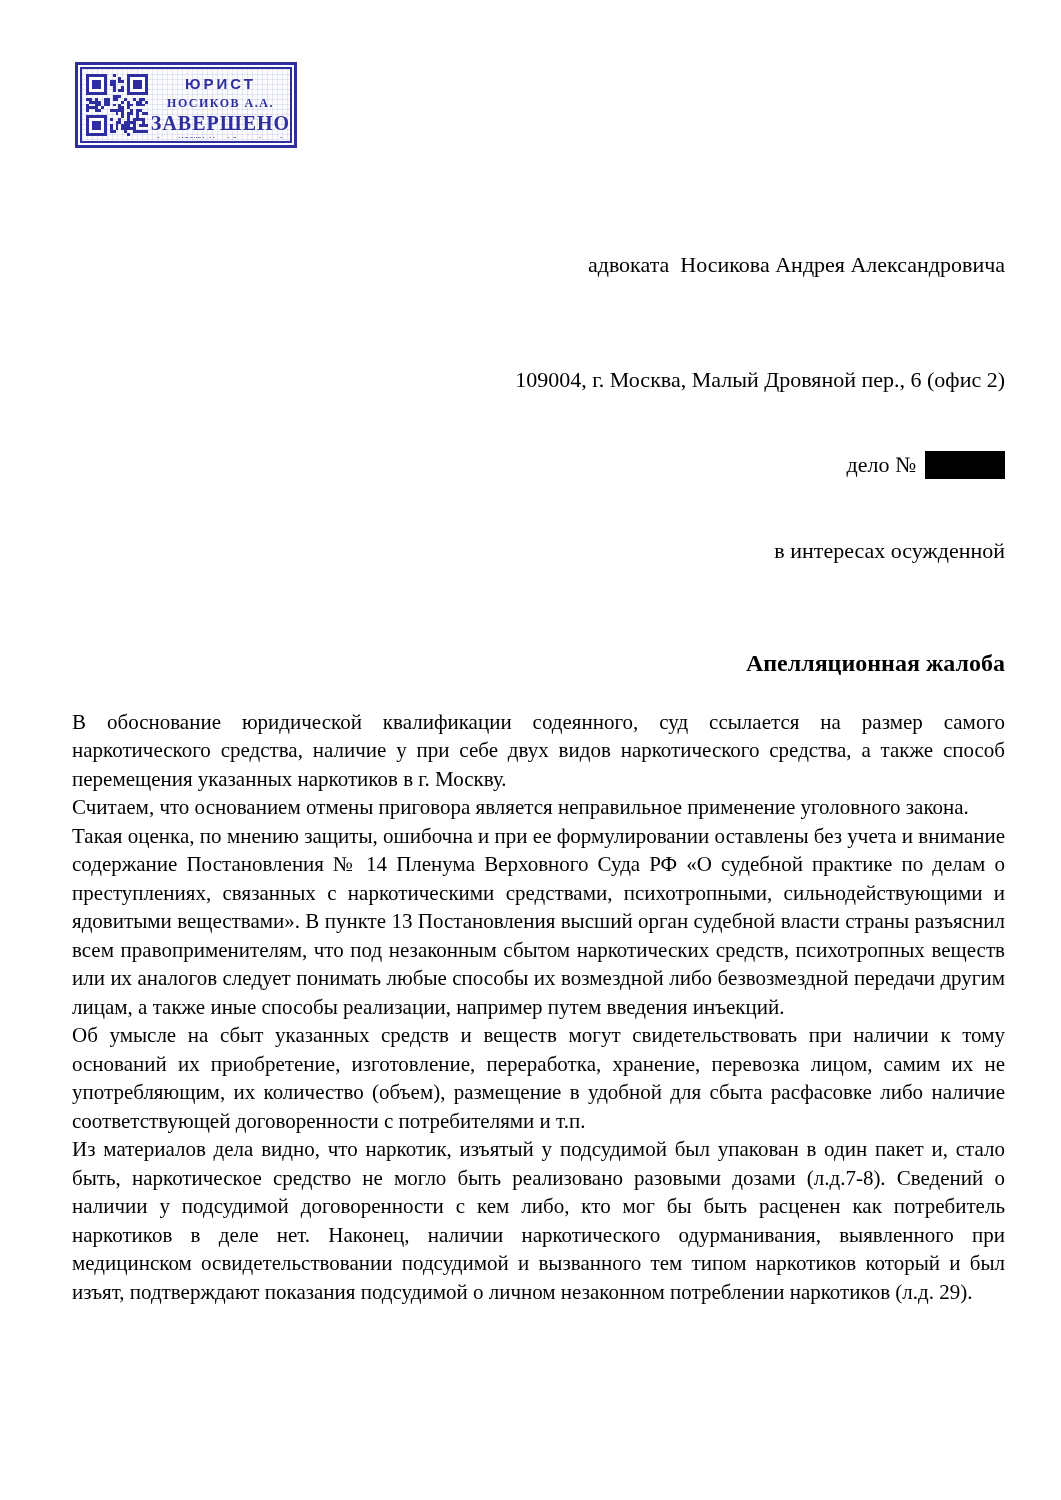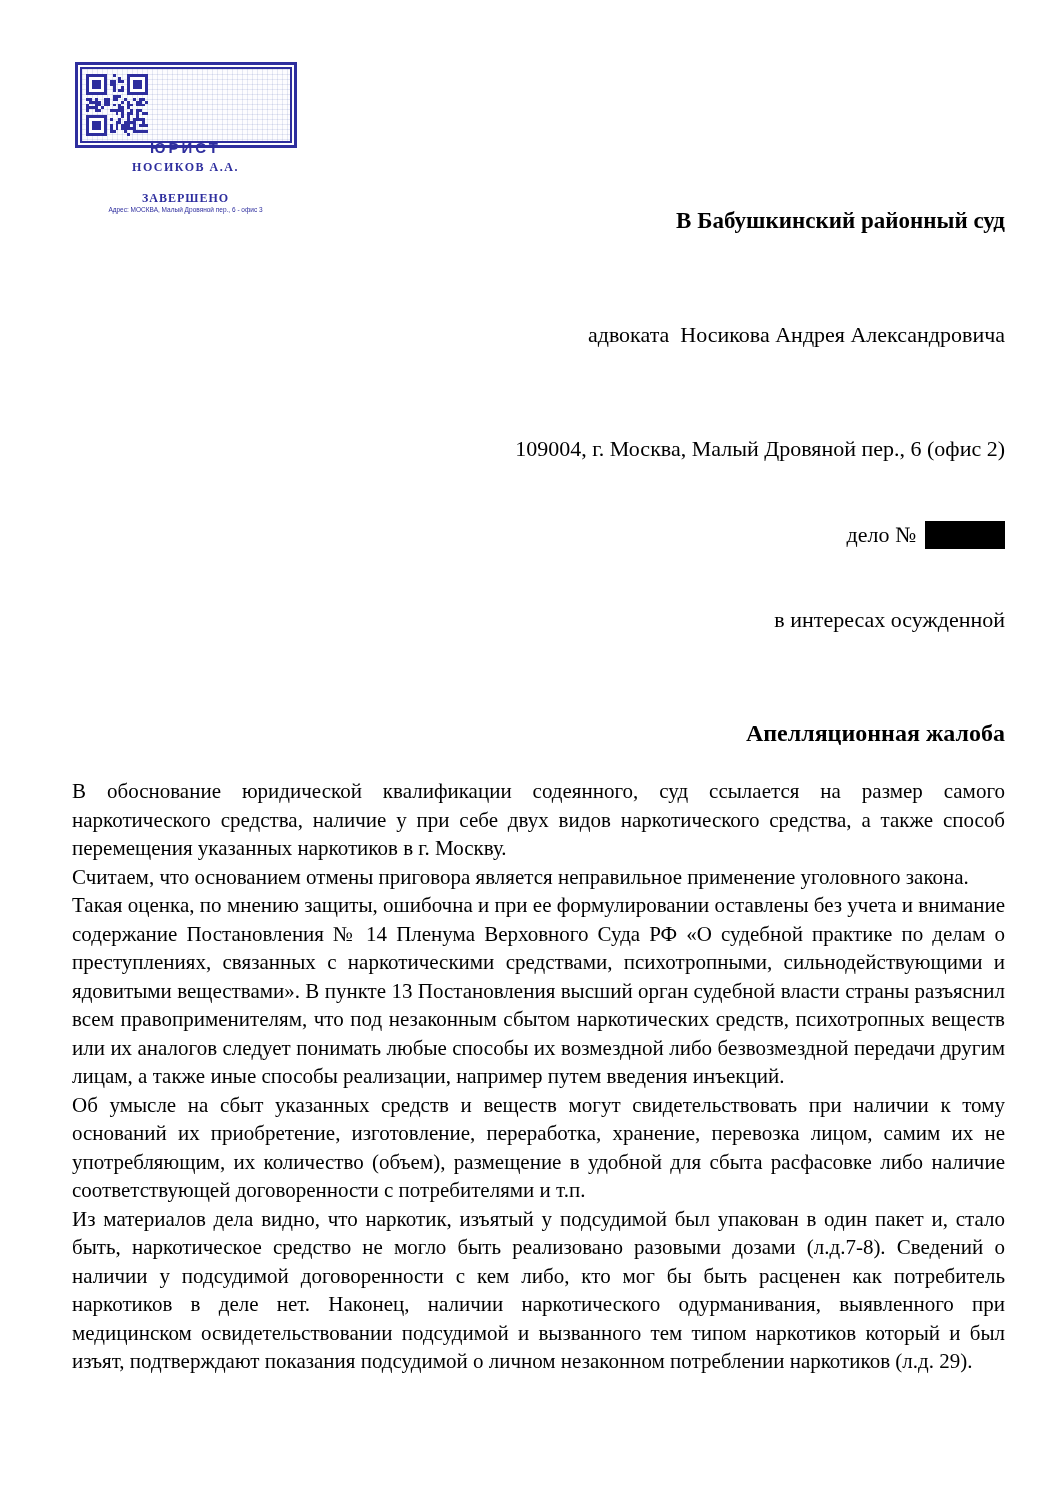--- a/index.html
+++ b/index.html
@@ -18,52 +18,51 @@
     box-sizing:border-box;
     border:3px solid var(--stamp-blue,#2e2e9e);
     padding:2px;
     background:#fff;
   }
   .stamp-inner{
     box-sizing:border-box;
     height:100%;
     border:2px solid var(--stamp-blue,#2e2e9e);
     display:flex;
-    gap:1px;
+    gap:8px;
     padding:4px 5px 3px 4px;
     background-color:#fcfcfe;
     background-image:
       linear-gradient(rgba(90,110,180,.14) 1px, transparent 1px),
       linear-gradient(90deg, rgba(90,110,180,.14) 1px, transparent 1px);
     background-size:5px 5px;
-    flex-direction:column;
   }
   .qr-wrap{flex:0 0 auto;width:62px;height:62px;color:var(--stamp-blue,#2e2e9e);margin-top:1px;}
   .qr-wrap svg{width:62px;height:62px;display:block;shape-rendering:crispEdges;}
   .stamp-right{
     flex:1;
     display:flex;flex-direction:column;align-items:center;justify-content:flex-start;
     color:var(--stamp-blue,#2e2e9e);
     padding-top:3px;
     min-width:0;
   }
   .stamp-line1{font-family:"Liberation Sans",sans-serif;font-size:15px;font-weight:600;letter-spacing:3px;line-height:1.1;}
   .stamp-line2{font-family:Liberation Serif, serif;font-size:12px;font-weight:600;letter-spacing:1.5px;line-height:1.1;margin-top:4px;}
-  .stamp-line3{font-family:"Liberation Serif","DejaVu Serif",serif;font-size:12px;font-weight:bold;letter-spacing:1px;line-height:1.05;margin-top:18px;}
+  .stamp-line3{font-family:"Liberation Serif","DejaVu Serif",serif;font-size:20px;font-weight:bold;letter-spacing:1px;line-height:1.05;margin-top:3px;}
   .stamp-address{font-family:"Liberation Sans",sans-serif;font-size:6.5px;line-height:1;margin-top:3px;white-space:nowrap;max-width:100%;overflow:hidden;}
   
   .content{padding:150px 56px 0 72px;}
   .header-block{
     text-align:right;
     font-size:22px;
     line-height:28.5px;
     white-space:pre-wrap;
   }
   .hdr-court{font-weight:bold;font-size:23px;margin-bottom:28px;}
-  .hdr-advocate{margin-bottom:29px;}
+  .hdr-advocate{margin-bottom:29px;margin-top:44px;}
   .redaction{
     display:inline-block;
     width:80px;height:28px;
     background:var(--redaction,#000);
     vertical-align:-7px;
     margin-left:9px;
   }
   .doc-title{
     text-align:right;
     font-weight:bold;
@@ -223,21 +222,20 @@
         <div class="stamp-line2">НОСИКОВ А.А.</div>
         <div class="stamp-line3">ЗАВЕРШЕНО</div>
         <div class="stamp-address">Адрес: МОСКВА, Малый Дровяной пер., 6 - офис 3</div>
       </div>
     </div>
   </div>
 
   <div class="content">
 
     <div class="header-block">
-      <div class="hdr-court">В Бабушкинский районный суд</div>
       <div class="hdr-advocate">адвоката  Носикова Андрея Александровича</div>
       <div>109004, г. Москва, Малый Дровяной пер., 6 (офис 2)</div>
       <div><span>дело №</span><span class="redaction"></span></div>
       <div>в интересах осужденной</div>
     </div>
 
     <div class="doc-title">Апелляционная жалоба</div>
 
     <div class="body-text">
       <p><span>В обоснование юридической квалификации содеянного, суд ссылается на размер самого наркотического средства, наличие у при себе двух видов наркотического средства, а также способ перемещения указанных наркотиков в г. Москву.</span></p>

